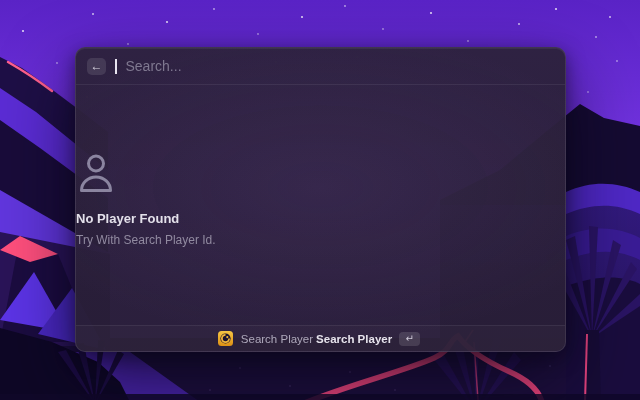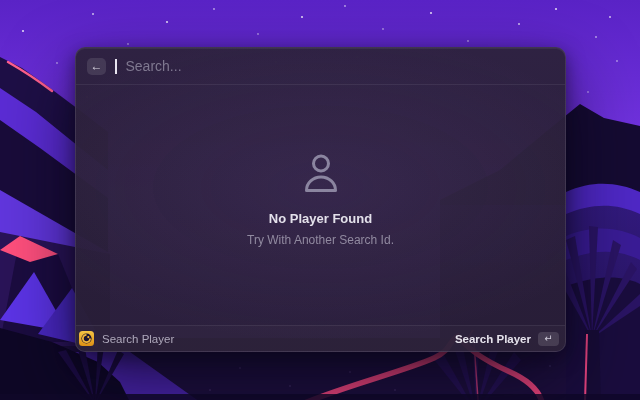--- a/index.html
+++ b/index.html
@@ -24,26 +24,26 @@
   .searchbar{flex:0 0 36px;display:flex;align-items:center;gap:9px;padding:0 11px;
     border-bottom:1px solid rgba(255,255,255,0.07);}
   .back-btn{width:19px;height:17px;flex:0 0 19px;border:none;border-radius:5px;
     background:rgba(255,255,255,0.11);color:#dcd8e4;font-size:12px;line-height:1;
     display:flex;align-items:center;justify-content:center;padding:0;
     font-family:inherit;}
   .caret{width:1.5px;height:15px;background:#e8e4f0;flex:0 0 1.5px;}
   .search-input{flex:1;background:transparent;border:none;outline:none;
     color:#ece9f2;font-size:14px;padding:0;font-family:inherit;}
   .search-input::placeholder{color:#7f7890;opacity:1;}
-  .body{flex:1;display:flex;flex-direction:column;align-items:center;
+  .body{flex:1;display:flex;flex-direction:column;align-items:flex-start;
     justify-content:center;transform:translateY(-6px);}
   .person{display:block;}
   .title{margin-top:15px;font-size:13px;font-weight:700;color:#e3e0ea;}
   .subtitle{margin-top:7px;font-size:12px;color:#918aa0;}
-  .footer{flex:0 0 25px;display:flex;align-items:center;justify-content:space-between;
+  .footer{flex:0 0 25px;display:flex;align-items:center;justify-content:center;
     padding:0 3px;border-top:1px solid rgba(255,255,255,0.07);
     background:rgba(255,255,255,0.02);border-radius:0 0 10px 10px;}
   .f-left{display:flex;align-items:center;gap:8px;}
   .app-label{font-size:11.5px;color:#aea8bb;}
   .f-right{display:flex;align-items:center;gap:7px;background:transparent;border:none;
     padding:2px 3px;border-radius:5px;font-family:inherit;}
   .action-label{font-size:11.5px;font-weight:700;color:#e6e3ec;}
   .keycap{width:21px;height:14px;border-radius:4px;background:rgba(255,255,255,0.13);
     color:#cfcad9;font-size:10px;display:flex;align-items:center;justify-content:center;}
 </style>
@@ -167,21 +167,21 @@
       <div class="caret"></div>
       <input class="search-input" type="text" placeholder="Search..." style="">
     </div>
 
     <div class="body">
       <svg class="person" width="40" height="44" viewBox="0 0 40 44" fill="none" aria-hidden="true">
         <circle cx="20" cy="11.5" r="7.5" stroke="#8b85a0" stroke-width="3"></circle>
         <path d="M5.5 38.5 a14.5 13.5 0 0 1 29 0 Z" stroke="#8b85a0" stroke-width="3" stroke-linejoin="round"></path>
       </svg>
       <div class="title">No Player Found</div>
-      <div class="subtitle">Try With Another Search Id.</div>
+      <div class="subtitle">Try With Search Player Id.</div>
     </div>
 
     <div class="footer">
       <div class="f-left">
         <svg width="15" height="15" viewBox="0 0 15 15" aria-hidden="true">
           <defs>
             <linearGradient id="gold" x1="0" y1="0" x2="0" y2="1">
               <stop offset="0" stop-color="#f6c544"></stop>
                 <stop offset="1" stop-color="#dd9014"></stop>
             </linearGradient>

